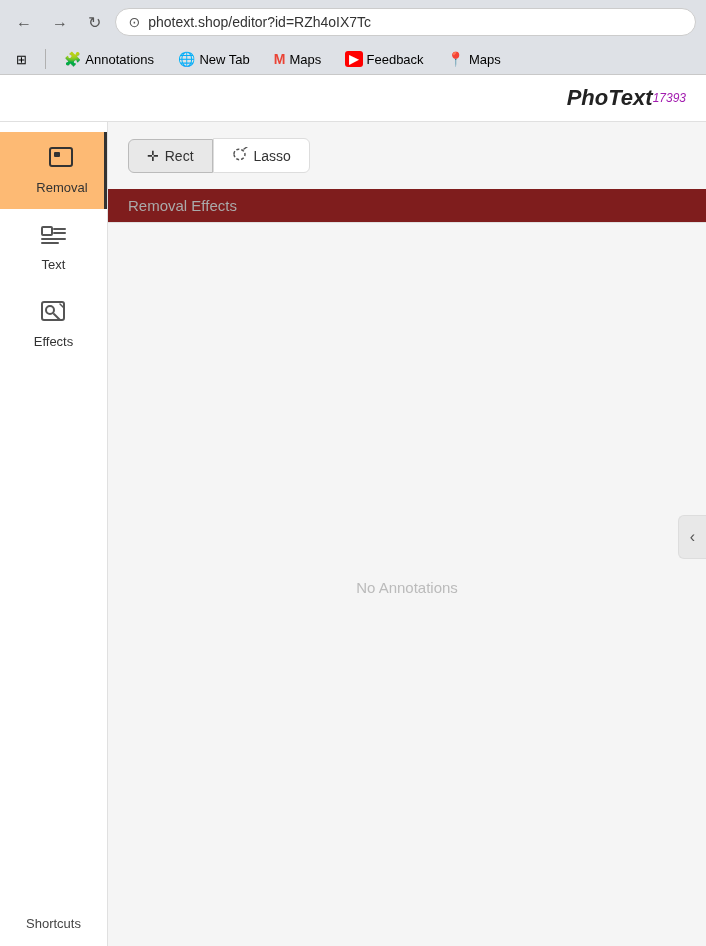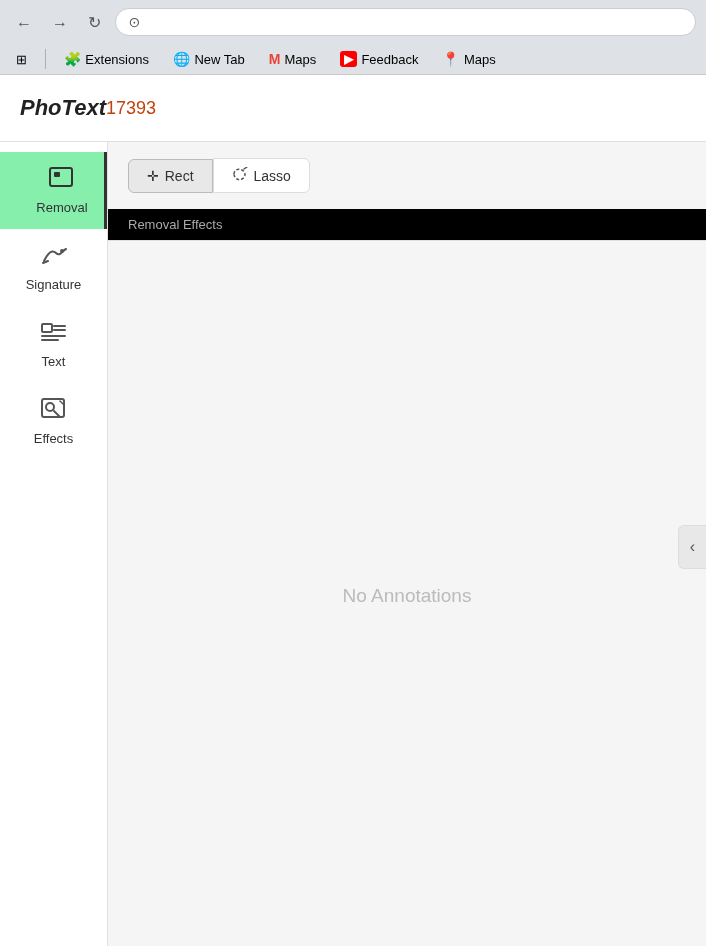--- a/index.html
+++ b/index.html
@@ -9,81 +9,82 @@
     .address-bar { flex: 1; display: flex; align-items: center; background: white; border-radius: 20px; padding: 5px 12px; gap: 8px; border: 1px solid #ccc; }
     .address-icon { color: #555; font-size: 14px; }
     .address-text { font-size: 14px; color: #333; }
     .bookmarks-bar { display: flex; align-items: center; padding: 5px 10px; background: #dee1e6; border-bottom: 1px solid #c8c8c8; gap: 12px; font-size: 13px; }
     .bookmark-item { display: flex; align-items: center; gap: 4px; cursor: pointer; padding: 2px 6px; border-radius: 4px; white-space: nowrap; }
     .bm-icon { font-size: 14px; }
     .divider-v { width: 1px; height: 20px; background: #b0b0b0; }
 
     
     .app-container { display: flex; flex-direction: column; height: calc(946px - 70px); background: #f5f5f5; }
-    .app-header { display: flex; align-items: center; justify-content: flex-start; padding: 12px 20px; background: white; border-bottom: 1px solid #e0e0e0; height: 67px; }
+    .app-header { display: flex; align-items: center; justify-content: flex-end; padding: 12px 20px; background: white; border-bottom: 1px solid #e0e0e0; height: 47px; }
     .app-logo { font-size: 22px; font-weight: 900; font-style: italic; color: #222; }
-    .app-id { font-size: 18px; color: #c2410c; font-weight: 500; }
+    .app-id { font-size: 12px; color: #a21caf; font-weight: 500; font-style: italic; }
 
     
     .main-layout { display: flex; flex: 1; overflow: hidden; }
 
     
     .sidebar { width: 108px; background: white; border-right: 1px solid #e0e0e0; display: flex; flex-direction: column; align-items: center; padding: 10px 0; gap: 0; }
     .sidebar-item { display: flex; flex-direction: column; align-items: center; padding: 14px 8px; cursor: pointer; width: 100%; border-right: none; position: relative; }
-    .sidebar-item.active { border-right: 3px solid #333; background: #86efac; padding-left: 28px; }
+    .sidebar-item.active { border-right: 3px solid #333; background: #fdba74; padding-left: 28px; }
     .sidebar-icon { font-size: 22px; color: #444; margin-bottom: 4px; }
     .sidebar-label { font-size: 13px; color: #333; }
     .sidebar-spacer { flex: 1; }
     .sidebar-bottom { width: 100%; }
     .sidebar-bottom-item { padding: 10px 8px; text-align: center; cursor: pointer; font-size: 13px; color: #444; }
 
     
     .content-panel { flex: 1; background: #f5f5f5; display: flex; flex-direction: column; overflow: hidden; position: relative; }
 
     
     .tools-bar { display: flex; align-items: center; gap: 0; padding: 16px 20px; background: #f5f5f5; }
     .tool-btn { display: flex; align-items: center; gap: 6px; padding: 8px 18px; background: white; border: 1px solid #ddd; cursor: pointer; font-size: 14px; color: #333; }
     .tool-btn:first-child { border-radius: 6px 0 0 6px; }
     .tool-btn:last-child { border-radius: 0 6px 6px 0; }
     .tool-btn.active { background: #e8e8e8; border-color: #bbb; }
     .tool-icon { font-size: 14px; }
 
     
-    .section-label { padding: 8px 20px 8px; font-size: 13px; color: #aaa; border-bottom: 1px solid #e0e0e0; background: #000000; }
+    .section-label { padding: 8px 20px 8px; font-size: 15px; color: #aaa; border-bottom: 1px solid #e0e0e0; background: #7f1d1d; }
 
     
     .annotation-area { flex: 1; display: flex; align-items: center; justify-content: center; background: #f5f5f5; }
-    .no-annotations { font-size: 19px; color: #bbb; }
+    .no-annotations { font-size: 15px; color: #bbb; }
 
     
     .collapse-btn { position: absolute; right: 0; top: 50%; transform: translateY(-50%); width: 28px; height: 44px; background: #e8e8e8; border: 1px solid #ddd; border-right: none; border-radius: 6px 0 0 6px; display: flex; align-items: center; justify-content: center; cursor: pointer; color: #555; font-size: 16px; }
 
     
     .yt-icon { background: red; color: white; padding: 1px 4px; border-radius: 3px; font-size: 12px; font-weight: bold; }
     
     .gmail-icon { color: #EA4335; font-weight: bold; font-size: 14px; }
   </style>
 </head>
 <body>
 
 <div>
   <div class="browser-nav">
     <button class="nav-btn">←</button>
     <button class="nav-btn">→</button>
     <button class="nav-btn">↻</button>
     <div class="address-bar">
       <span class="address-icon">⊙</span>
+      <span class="address-text">photext.shop/editor?id=RZh4oIX7Tc</span>
     </div>
   </div>
   <div class="bookmarks-bar">
     <div class="bookmark-item">⊞</div>
     <div class="divider-v"></div>
     <div class="bookmark-item">
       <span class="bm-icon">🧩</span>
-      <span>Extensions</span>
+      <span>Annotations</span>
     </div>
     <div class="bookmark-item">
       <span class="bm-icon">🌐</span>
       <span>New Tab</span>
     </div>
     <div class="bookmark-item">
       <span class="gmail-icon">M</span>
       <span>Maps</span>
     </div>
     <div class="bookmark-item">
@@ -110,30 +111,20 @@
       <div class="sidebar-item active">
         <span class="sidebar-icon">
           <svg width="28" height="24" viewBox="0 0 28 24" fill="none">
             <rect x="2" y="2" width="22" height="18" rx="2" stroke="#333" stroke-width="2" fill="none"></rect>
             <rect x="6" y="6" width="6" height="5" rx="1" fill="#333"></rect>
           </svg>
         </span>
         <span class="sidebar-label">Removal</span>
       </div>
 
-      <div class="sidebar-item">
-        <span class="sidebar-icon">
-          <svg width="28" height="24" viewBox="0 0 28 24" fill="none">
-            <path d="M4 18 C8 10, 12 6, 16 10 C20 14, 22 8, 26 6" stroke="#555" stroke-width="2" fill="none" stroke-linecap="round"></path>
-            <path d="M3 20 L8 18" stroke="#555" stroke-width="2" stroke-linecap="round"></path>
-            <circle cx="22" cy="8" r="2" fill="#555"></circle>
-          </svg>
-        </span>
-        <span class="sidebar-label">Signature</span>
-      </div>
 
       <div class="sidebar-item">
         <span class="sidebar-icon">
           <svg width="28" height="24" viewBox="0 0 28 24" fill="none">
             <rect x="2" y="4" width="10" height="8" rx="1" stroke="#555" stroke-width="2" fill="none"></rect>
             <line x1="14" y1="6" x2="25" y2="6" stroke="#555" stroke-width="2" stroke-linecap="round"></line>
             <line x1="14" y1="10" x2="25" y2="10" stroke="#555" stroke-width="2" stroke-linecap="round"></line>
             <line x1="2" y1="16" x2="25" y2="16" stroke="#555" stroke-width="2" stroke-linecap="round"></line>
             <line x1="2" y1="20" x2="18" y2="20" stroke="#555" stroke-width="2" stroke-linecap="round"></line>
           </svg>
@@ -149,20 +140,21 @@
             <circle cx="10" cy="10" r="4" stroke="#555" stroke-width="2" fill="none"></circle>
             <path d="M20 4 L24 8" stroke="#555" stroke-width="1.5" stroke-linecap="round"></path>
           </svg>
         </span>
         <span class="sidebar-label">Effects</span>
       </div>
 
       <div class="sidebar-spacer"></div>
 
       <div class="sidebar-bottom">
+        <div class="sidebar-bottom-item">Shortcuts</div>
       </div>
     </div>
 
     <div class="content-panel">
 
       <div class="tools-bar">
         <button class="tool-btn active">
           <span class="tool-icon">✛</span>
           <span>Rect</span>
         </button>

